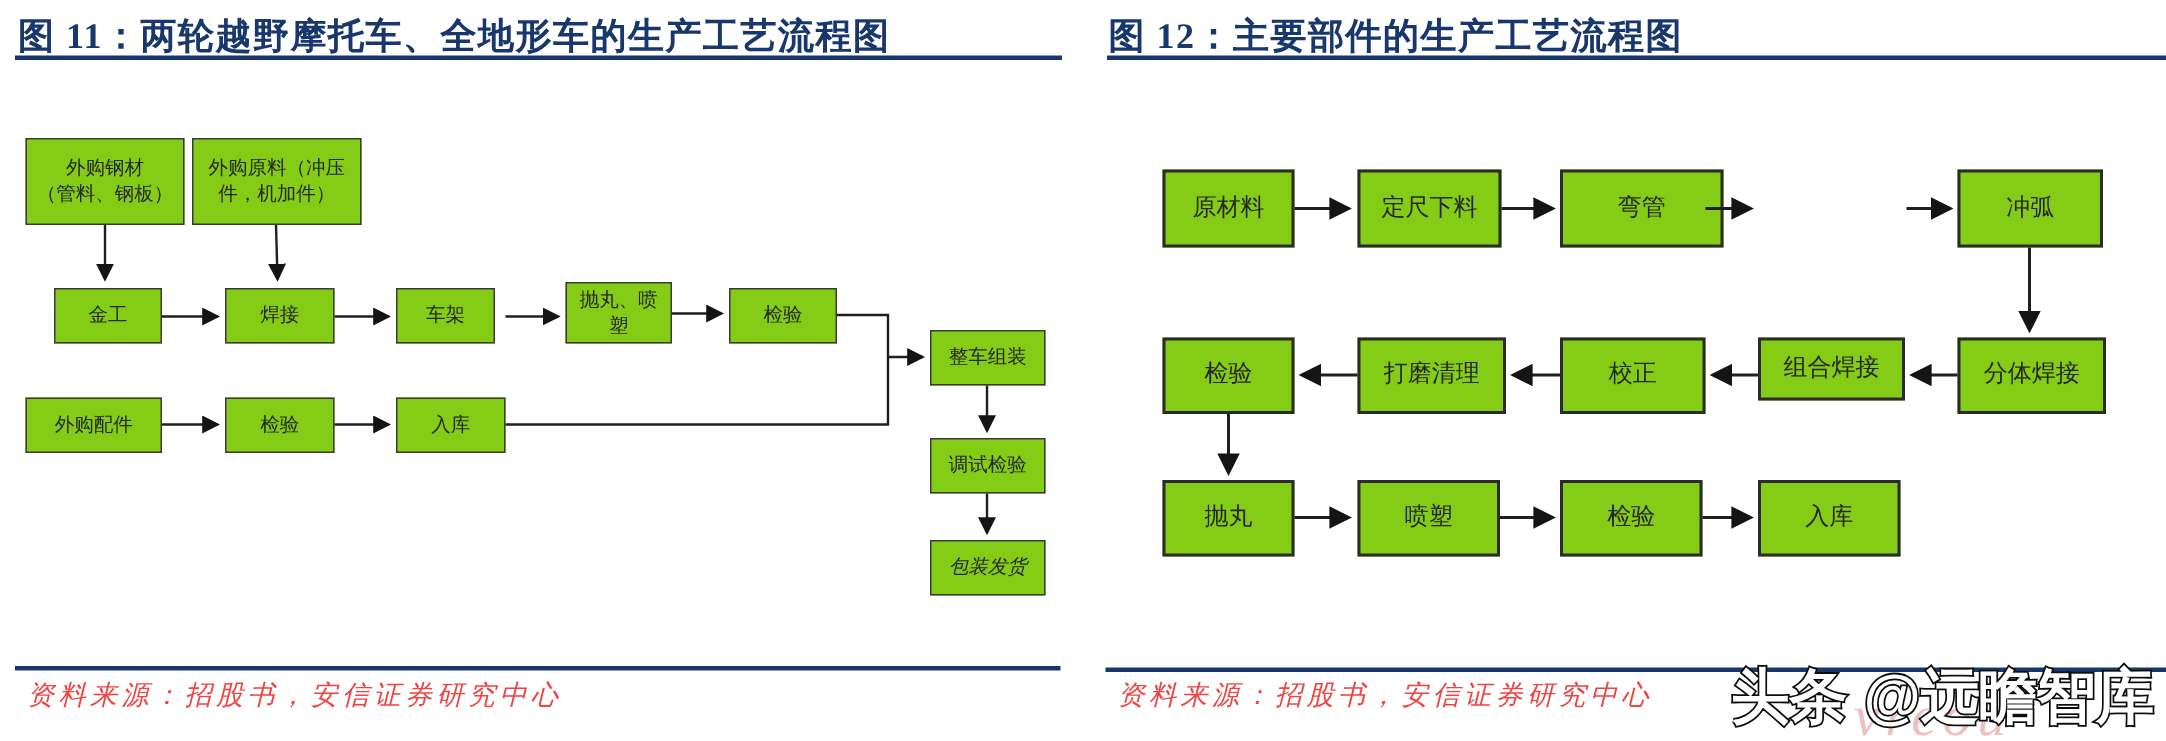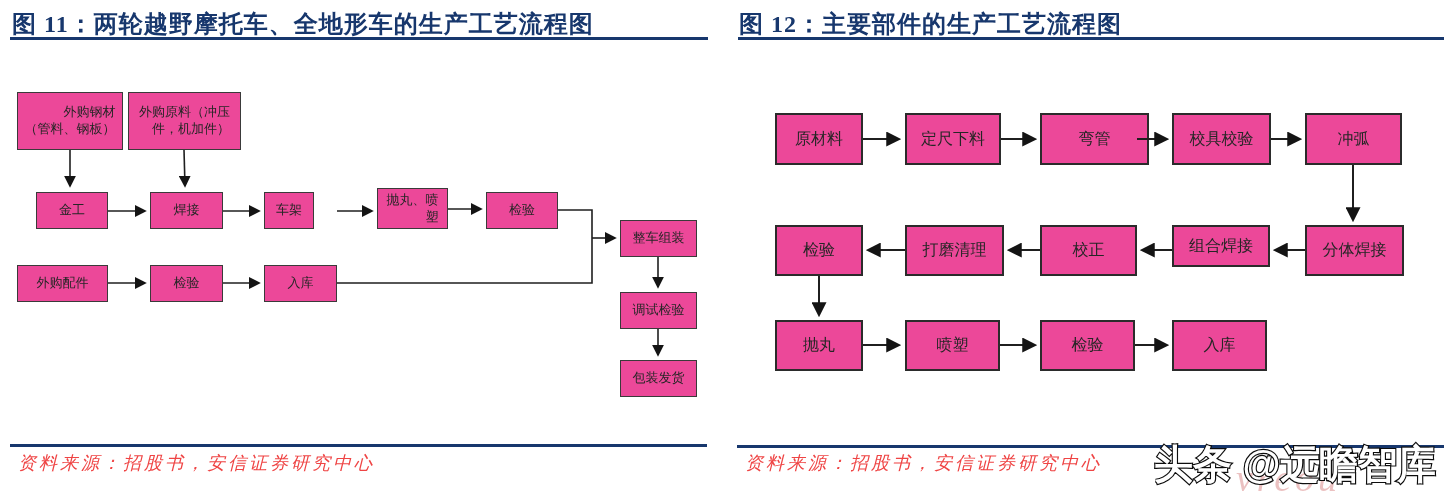--- a/index.html
+++ b/index.html
@@ -3,22 +3,22 @@
 <meta charset="utf-8">
 <style>
   html,body{margin:0;padding:0;background:#ffffff;}
   .canvas{position:relative;width:1444px;height:494px;background:#ffffff;overflow:hidden;
           font-family:"Liberation Serif","DejaVu Serif",serif;}
   .fig-title{position:absolute;margin:0;font-size:24px;font-weight:bold;color:#17376d;
              letter-spacing:1px;white-space:pre;font-family:"Liberation Serif","DejaVu Serif",serif;}
   .title-rule{position:absolute;height:3px;background:#17376d;}
   .foot-rule{position:absolute;height:3px;background:#17376d;}
   .source{position:absolute;font-size:18px;font-style:italic;color:#ef4444;letter-spacing:3px;white-space:pre;}
-  .node{position:absolute;box-sizing:border-box;background:#ec4899;display:flex;align-items:center;
-        justify-content:center;text-align:right;color:#262626;white-space:pre-line;line-height:1.3;}
+  .node{position:absolute;box-sizing:border-box;background:#84cc16;display:flex;align-items:center;
+        justify-content:center;text-align:center;color:#262626;white-space:pre-line;line-height:1.3;}
   .n11{border:1.5px solid #3a3a3a;font-size:13px;}
   .n12{border:2px solid #2b2b2b;font-size:16px;}
   .edges{position:absolute;left:0;top:0;pointer-events:none;}
   .wm-red{position:absolute;left:1236px;top:456px;font-size:38px;font-style:italic;
           color:#c44040;opacity:.32;z-index:5;letter-spacing:4px;}
   .wm-svg{position:absolute;left:1150px;top:432px;z-index:6;}
 </style>
 </head>
 <body>
 
@@ -26,41 +26,40 @@
 
   <h2 class="fig-title" style="left:12px;top:8px;">图 11：两轮越野摩托车、全地形车的生产工艺流程图</h2>
   <div class="title-rule" style="left:10px;top:37px;width:698px;"></div>
 
   <div class="node n11" style="left:17px;top:92px;width:106px;height:58px;">外购钢材
 （管料、钢板）</div>
   <div class="node n11" style="left:128px;top:92px;width:113px;height:58px;">外购原料（冲压
 件，机加件）</div>
   <div class="node n11" style="left:36px;top:192px;width:72px;height:37px;">金工</div>
   <div class="node n11" style="left:150px;top:192px;width:73px;height:37px;">焊接</div>
-  <div class="node n11" style="left:264px;top:192px;width:50px;height:37px;">车架</div>
+  <div class="node n11" style="left:264px;top:192px;width:66px;height:37px;">车架</div>
   <div class="node n11" style="left:377px;top:188px;width:71px;height:41px;">抛丸、喷
 塑</div>
   <div class="node n11" style="left:486px;top:192px;width:72px;height:37px;">检验</div>
   <div class="node n11" style="left:17px;top:265px;width:91px;height:37px;">外购配件</div>
   <div class="node n11" style="left:150px;top:265px;width:73px;height:37px;">检验</div>
   <div class="node n11" style="left:264px;top:265px;width:73px;height:37px;">入库</div>
   <div class="node n11" style="left:620px;top:220px;width:77px;height:37px;">整车组装</div>
   <div class="node n11" style="left:620px;top:292px;width:77px;height:37px;">调试检验</div>
-  <div class="node n11" style="left:620px;top:360px;width:77px;height:37px;">包装发货</div>
+  <div class="node n11" style="left:620px;top:360px;width:77px;height:37px;font-style:italic;">包装发货</div>
 
   <div class="foot-rule" style="left:10px;top:444px;width:697px;"></div>
   <div class="source" style="left:18px;top:451px;">资料来源：招股书，安信证券研究中心</div>
 
   <h2 class="fig-title" style="left:739px;top:8px;">图 12：主要部件的生产工艺流程图</h2>
   <div class="title-rule" style="left:738px;top:37px;width:706px;"></div>
 
   <div class="node n12" style="left:775px;top:113px;width:88px;height:52px;">原材料</div>
   <div class="node n12" style="left:905px;top:113px;width:96px;height:52px;">定尺下料</div>
   <div class="node n12" style="left:1040px;top:113px;width:109px;height:52px;">弯管</div>
-  <div class="node n12" style="left:1172px;top:113px;width:99px;height:52px;">校具校验</div>
   <div class="node n12" style="left:1305px;top:113px;width:97px;height:52px;">冲弧</div>
   <div class="node n12" style="left:775px;top:225px;width:88px;height:51px;">检验</div>
   <div class="node n12" style="left:905px;top:225px;width:99px;height:51px;">打磨清理</div>
   <div class="node n12" style="left:1040px;top:225px;width:97px;height:51px;">校正</div>
   <div class="node n12" style="left:1172px;top:225px;width:98px;height:42px;">组合焊接</div>
   <div class="node n12" style="left:1305px;top:225px;width:99px;height:51px;">分体焊接</div>
   <div class="node n12" style="left:775px;top:320px;width:88px;height:51px;">抛丸</div>
   <div class="node n12" style="left:905px;top:320px;width:95px;height:51px;">喷塑</div>
   <div class="node n12" style="left:1040px;top:320px;width:95px;height:51px;">检验</div>
   <div class="node n12" style="left:1172px;top:320px;width:95px;height:51px;">入库</div>

